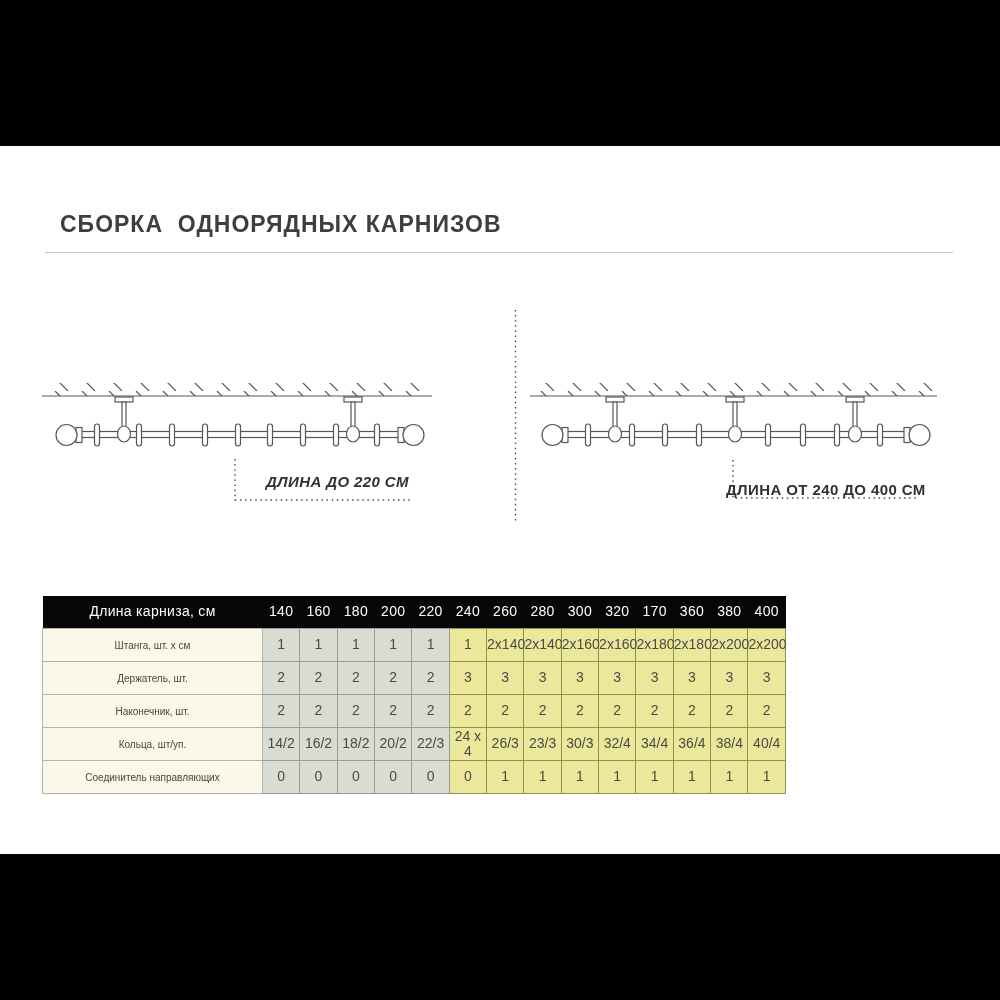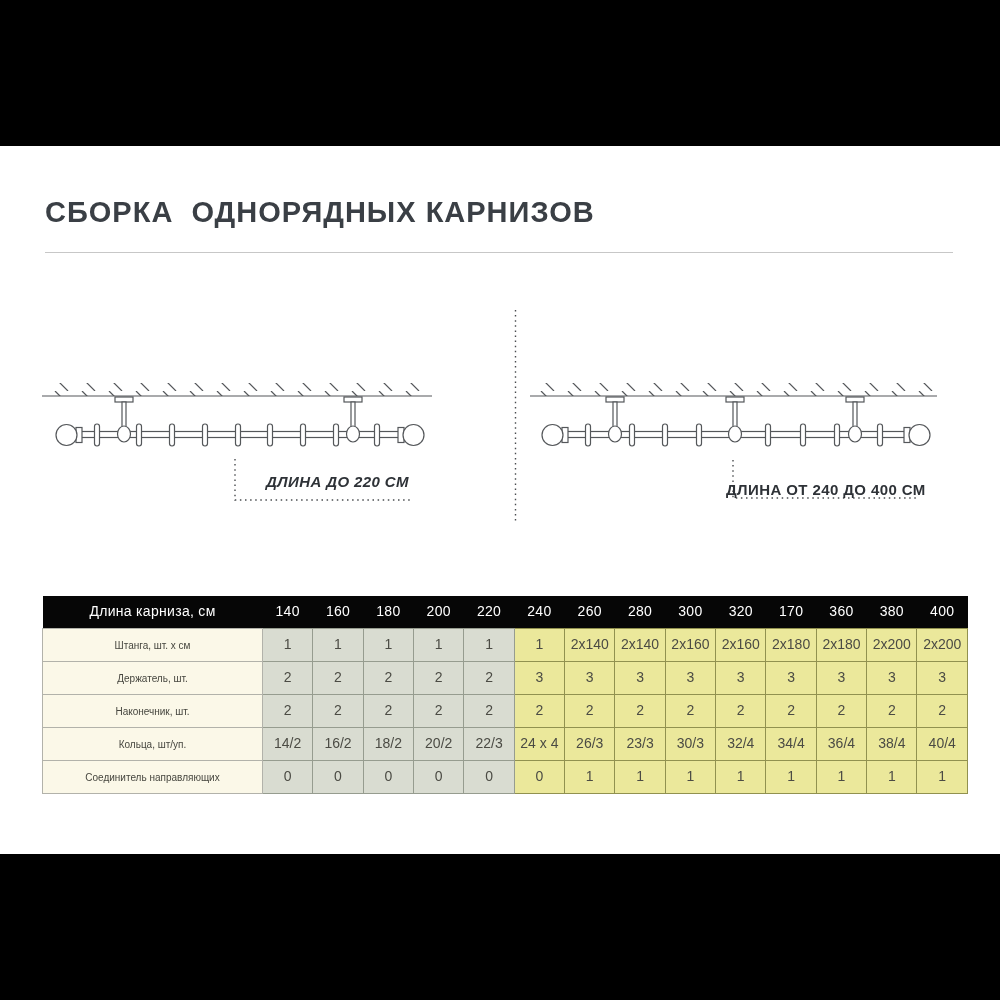--- a/index.html
+++ b/index.html
@@ -5,40 +5,40 @@
   html,body{margin:0;padding:0;background:#fff;}
   .stage{
     position:relative;width:1000px;height:1000px;background:#fff;overflow:hidden;
     font-family:"Liberation Sans",sans-serif;
   }
   .bar{position:absolute;left:0;width:1000px;background:var(--letterbox,#000);}
   .bar.top{top:0;height:146px;}
   .bar.bottom{top:854px;height:146px;}
 
   .page-title{
-    position:absolute;left:45px;top:196px;margin:0;
-    font-size:29px;font-weight:700;letter-spacing:1px;
+    position:absolute;left:45px;top:196px;margin:15px;
+    font-size:23px;font-weight:700;letter-spacing:1px;
     color:var(--title-color,#3a3f45);white-space:pre;
   }
   .title-rule{position:absolute;left:45px;top:252px;width:908px;height:1px;background:#c7c7c7;}
 
   .diagram-svg{position:absolute;left:0;top:300px;width:1000px;height:245px;}
   .ln{stroke:#54575a;stroke-width:1.2;fill:none;}
   .fw{stroke:#54575a;stroke-width:1.2;fill:#fff;}
   .dotted{stroke:#4a4d50;stroke-width:1.4;fill:none;stroke-dasharray:1.5 3.6;}
 
   .diagram-label{
     position:absolute;font-size:15px;font-weight:700;color:#2e3237;
     letter-spacing:.4px;text-align:right;white-space:nowrap;
   }
   .diagram-label.l1{left:234px;top:473px;width:175px;font-style:italic;}
   .diagram-label.l2{left:726px;top:473px;width:191px;margin-top:8px;}
 
   table.parts{
-    position:absolute;left:42px;top:596px;width:926px;
+    position:absolute;left:42px;top:596px;width:744px;
     border-collapse:collapse;table-layout:fixed;
     font-size:14px;color:#4b4b44;
   }
   table.parts th,table.parts td{
     text-align:center;vertical-align:middle;font-weight:400;
     padding:0;height:32px;line-height:1.1;
   }
   table.parts thead th{
     background:var(--header-bg,#060606);color:#fff;border:0;
     font-size:14px;letter-spacing:.3px;height:32px;

